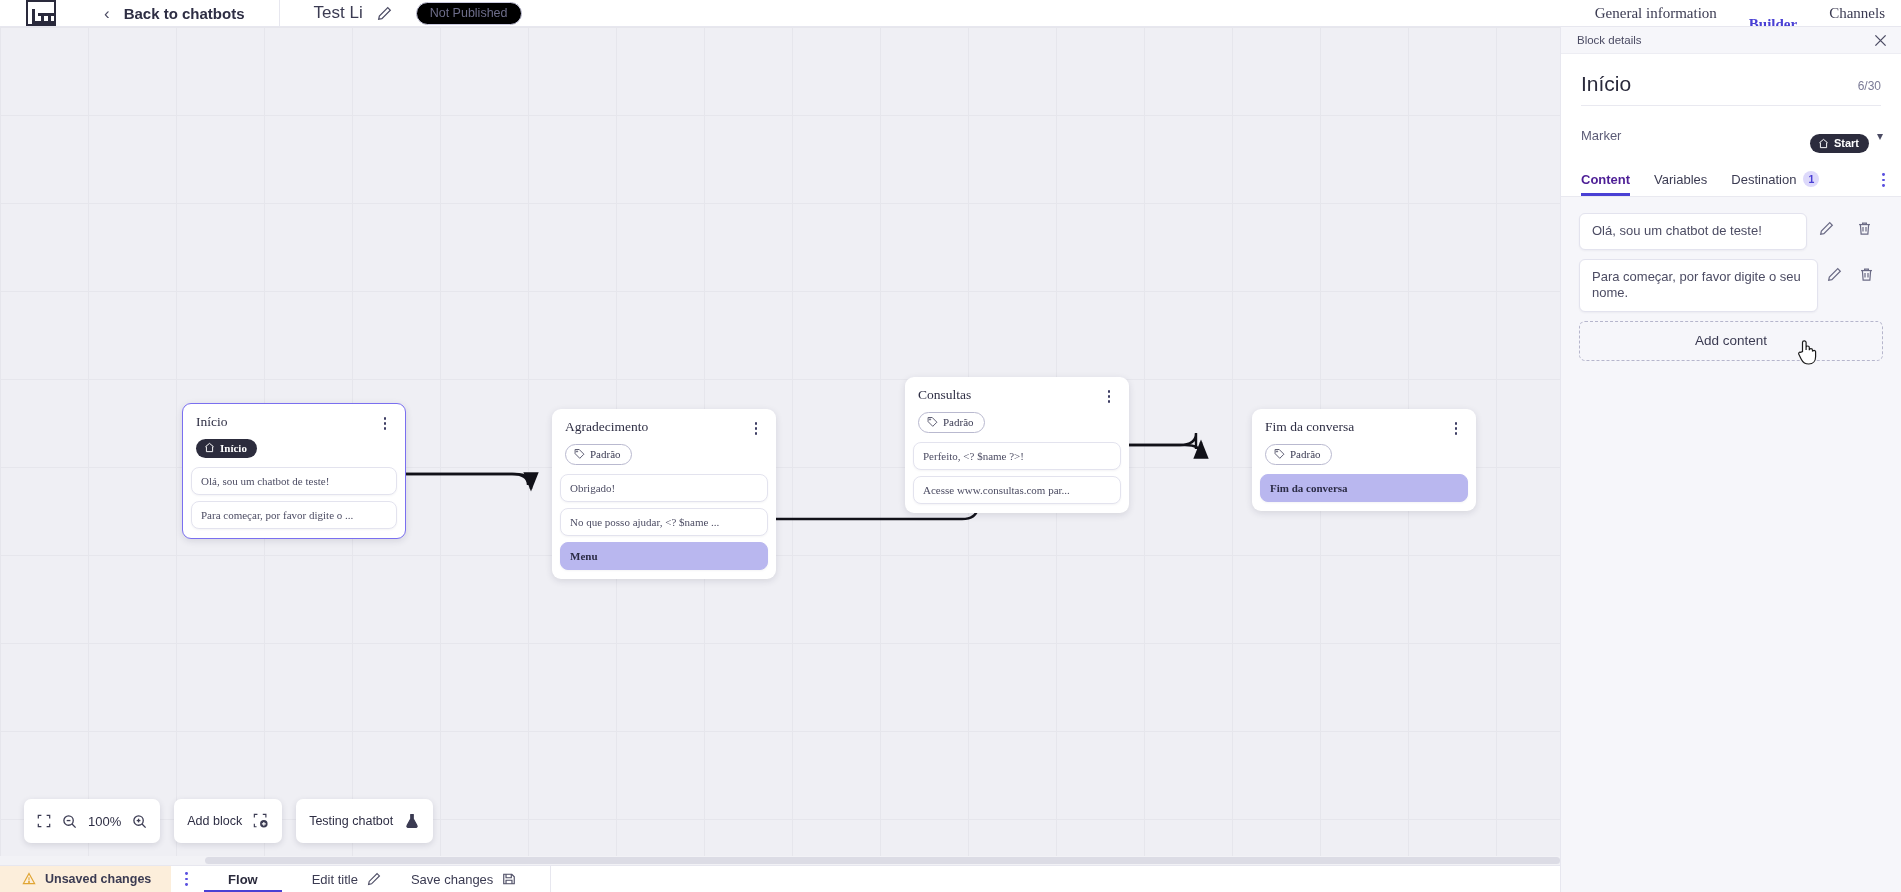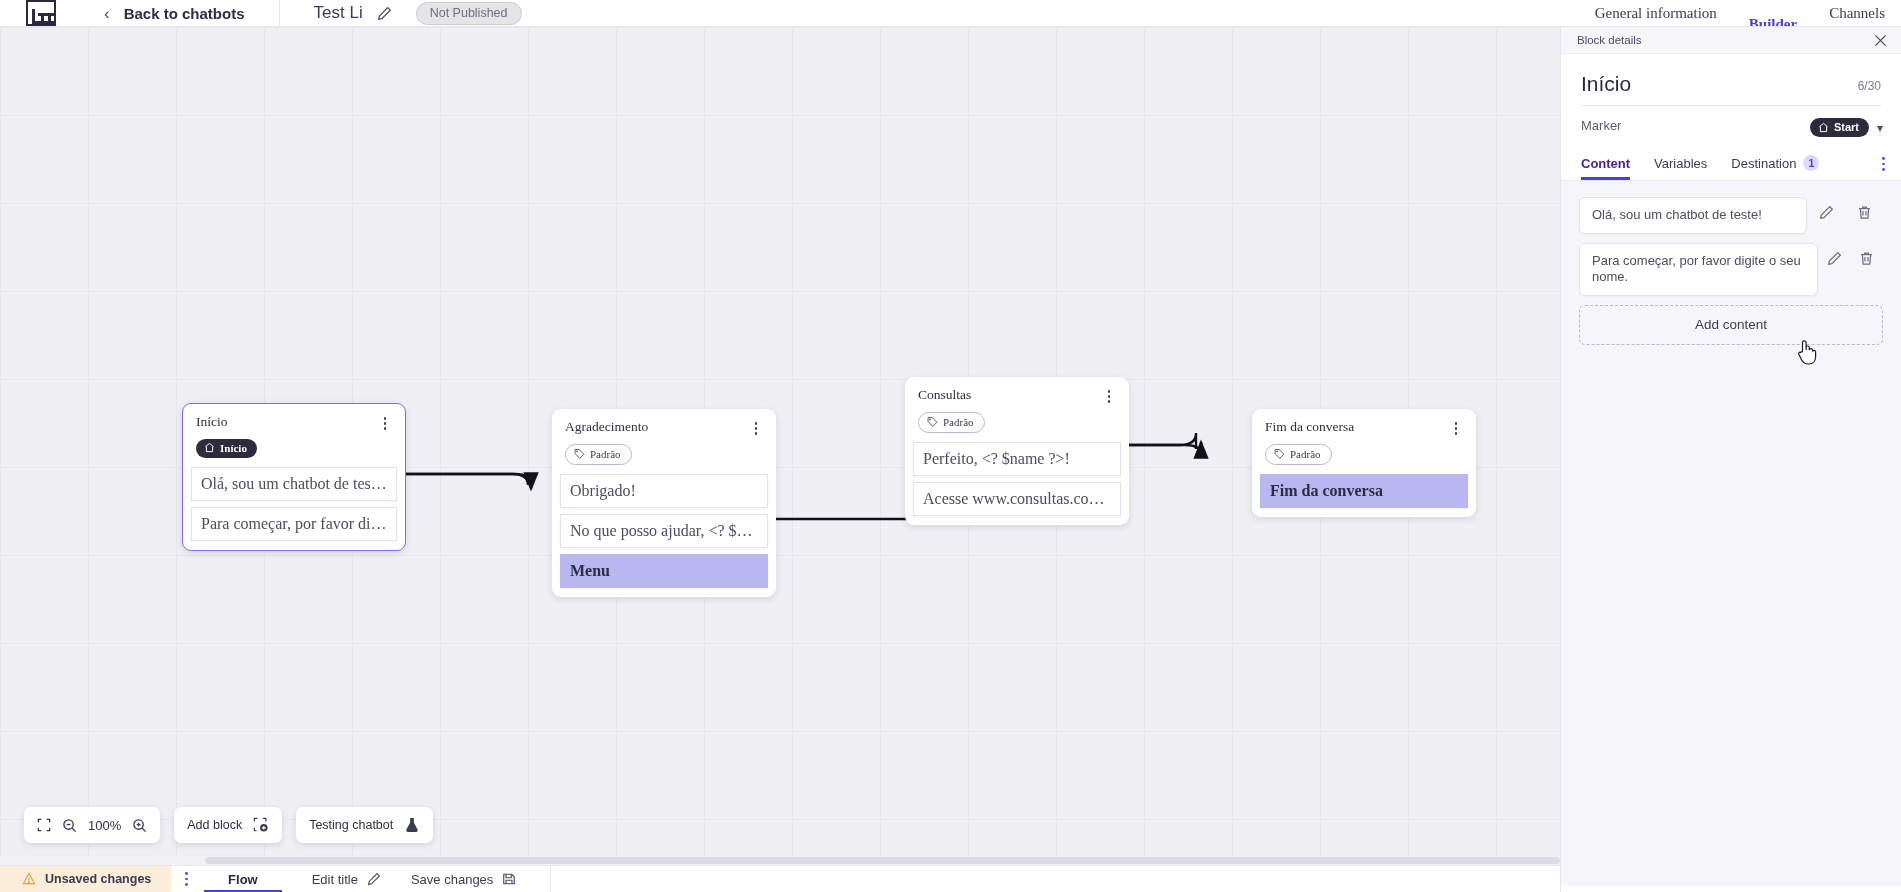--- a/index.html
+++ b/index.html
@@ -38,21 +38,21 @@
     margin-left: 14px; font-size: 15px; font-weight: 700; color: #2e2e44;
     white-space: nowrap;
   }
   .topdiv { margin-left: 34px; width:1px; height:27px; background:#e7e7ef; }
   .bot-title { margin-left: 34px; font-size: 17px; color: #3b3b52; white-space:nowrap;}
   .pencil-ic { margin-left: 14px; }
   .badge-np {
     margin-left: 24px;
     border: 1px solid #c9c9df; border-radius: 20px;
     padding: 3px 13px 4px; font-size: 12.5px; color: #6d6d8a;
-    background: #e5e5e5; white-space: nowrap;
+    background: #000000; white-space: nowrap;
   }
 
   .nav-tabs {
     position: absolute; right: 0px; top: 0px; height: 27px;
     display: flex; align-items: center; gap: 0px;
   }
   .nav-tab {
     font-size: 15px; color: #3b3b52; padding: 0 16px; height: 27px;
     display:flex; align-items:center; white-space: nowrap; cursor:pointer;font-family:Liberation Serif, serif;
   }
@@ -90,33 +90,33 @@
   .kebab i { width:2.6px; height:2.6px; border-radius:50%; background:#3b3b62; display:block;}
   .tag {
     display: inline-flex; align-items:center; gap:5px;
     margin-top: 9px; font-size: 11px; font-weight: 700;
     border-radius: 20px; padding: 3px 10px 4px 8px;
   }
   .tag.dark { background:#2c2c3d; color:#ffffff; }
   .tag.light { background:#ffffff; color:#3a3a52; border:1px solid #b9b9cf; font-weight:400; }
   .block-body { padding: 0 8px 9px 8px; }
   .msg {
-    background: #ffffff; border: 1px solid #e3e3ee; border-radius: 0;
-    font-size: 16px; color: #4c4c63; padding: 7px 9px; margin-bottom: 6px;
+    background: #ffffff; border: 1px solid #e3e3ee; border-radius: 8px;
+    font-size: 11px; color: #4c4c63; padding: 7px 9px; margin-bottom: 6px;
     white-space: nowrap; overflow:hidden; text-overflow: ellipsis;
     box-shadow: 0 1px 2px rgba(40,40,70,0.05);
   }
   .msg:last-child { margin-bottom: 0; }
   .msg.menu { background:#b9b7ef; border-color:#b9b7ef; color:#2b2b45; font-weight:700; }
 
   
   .tool-row { position: absolute; left: 24px; bottom: 22px; display:flex; gap: 14px; }
   .tool-pill {
     background:#ffffff; border-radius: 7px; box-shadow: 0 2px 6px rgba(40,40,70,0.14);
-    height: 36px; display:flex; align-items:center; padding: 0 13px; gap: 11px;
+    height: 44px; display:flex; align-items:center; padding: 0 13px; gap: 11px;
     font-size: 12.5px; color:#2e2e44; white-space:nowrap; cursor:pointer;
   }
   .zoom-val { font-size: 13px; color:#2e2e44; }
 
   
   .hscroll { position:absolute; left:0; bottom:0; width:1560px; height:9px; background:#f2f2f6; }
   .hscroll .thumb { position:absolute; left:205px; top:1px; height:7px; width:1355px; background:#dcdce5; border-radius:4px; }
 
   
   .panel {
@@ -130,21 +130,21 @@
   }
   .panel-head-label { font-size: 11.5px; color:#4b4b63; }
   .panel-title-row {
     display:flex; align-items:flex-end; justify-content:space-between;
     padding: 18px 20px 9px 20px;
   }
   .panel-title { font-size: 21px; color:#2a2a3c; }
   .panel-count { font-size: 12px; color:#7a7a96; padding-bottom:3px;}
   .panel-rule { height:1px; background:#e9e9f0; margin: 0 20px; }
   .marker-row {
-    display:flex; justify-content:space-between;
+    display:flex; align-items:center; justify-content:space-between;
     padding: 12px 18px 11px 20px;
     gap: 32px;
   }
   .marker-label { font-size: 13px; color:#5c5c77; }
   .marker-right { display:flex; align-items:center; gap:8px; }
   .chev-d { color:#4b4b63; font-size: 12px; }
 
   .tabs-row {
     display:flex; align-items:center; padding: 0 16px 0 20px;
     border-bottom: 1px solid #e9e9f0; position: relative;
@@ -409,21 +409,21 @@
 
     <div class="panel-title-row">
       <span class="panel-title">Início</span>
       <span class="panel-count">6/30</span>
     </div>
     <div class="panel-rule"></div>
 
     <div class="marker-row">
       <span class="marker-label">Marker</span>
       <span class="marker-right">
-        <span class="tag dark" style="margin-top:0;">
+        <span class="tag dark" style="margin-top:16px;">
           <svg width="11" height="11" viewBox="0 0 16 16" fill="none" stroke="#ffffff" stroke-width="1.4">
             <path d="M2 7l6-5 6 5"></path>
               <path d="M3.5 6.6V14h9V6.6"></path>
           </svg>
           <span>Start</span>
         </span>
         <span class="chev-d">▾</span>
       </span>
     </div>
 

